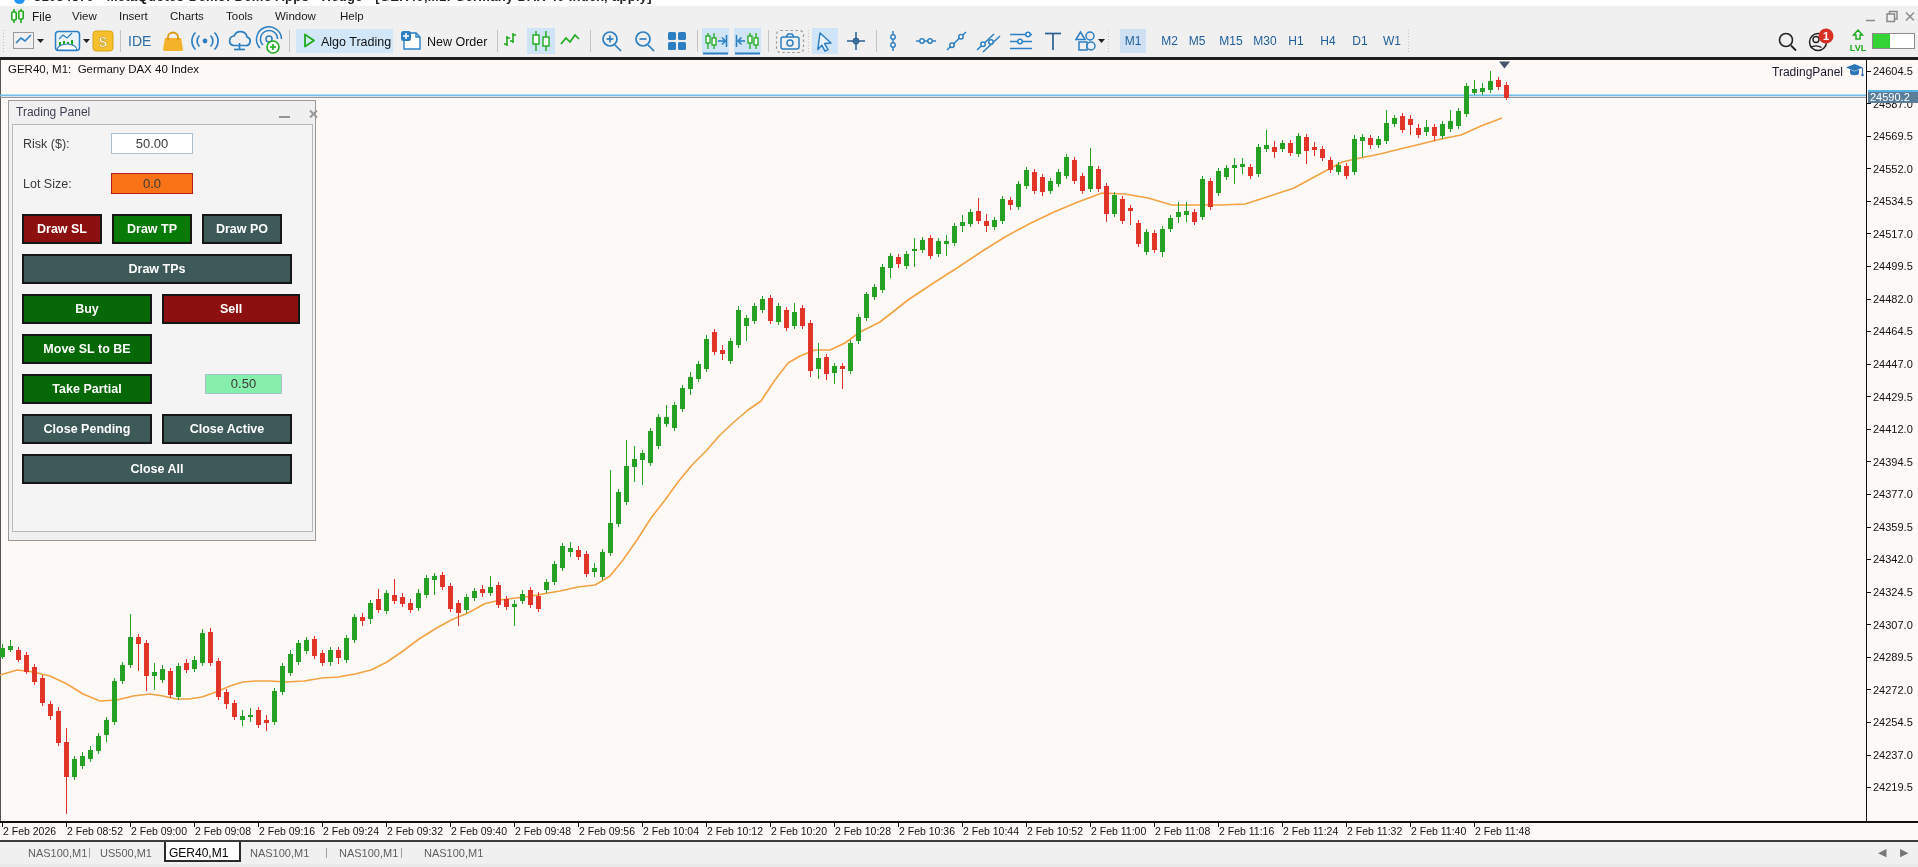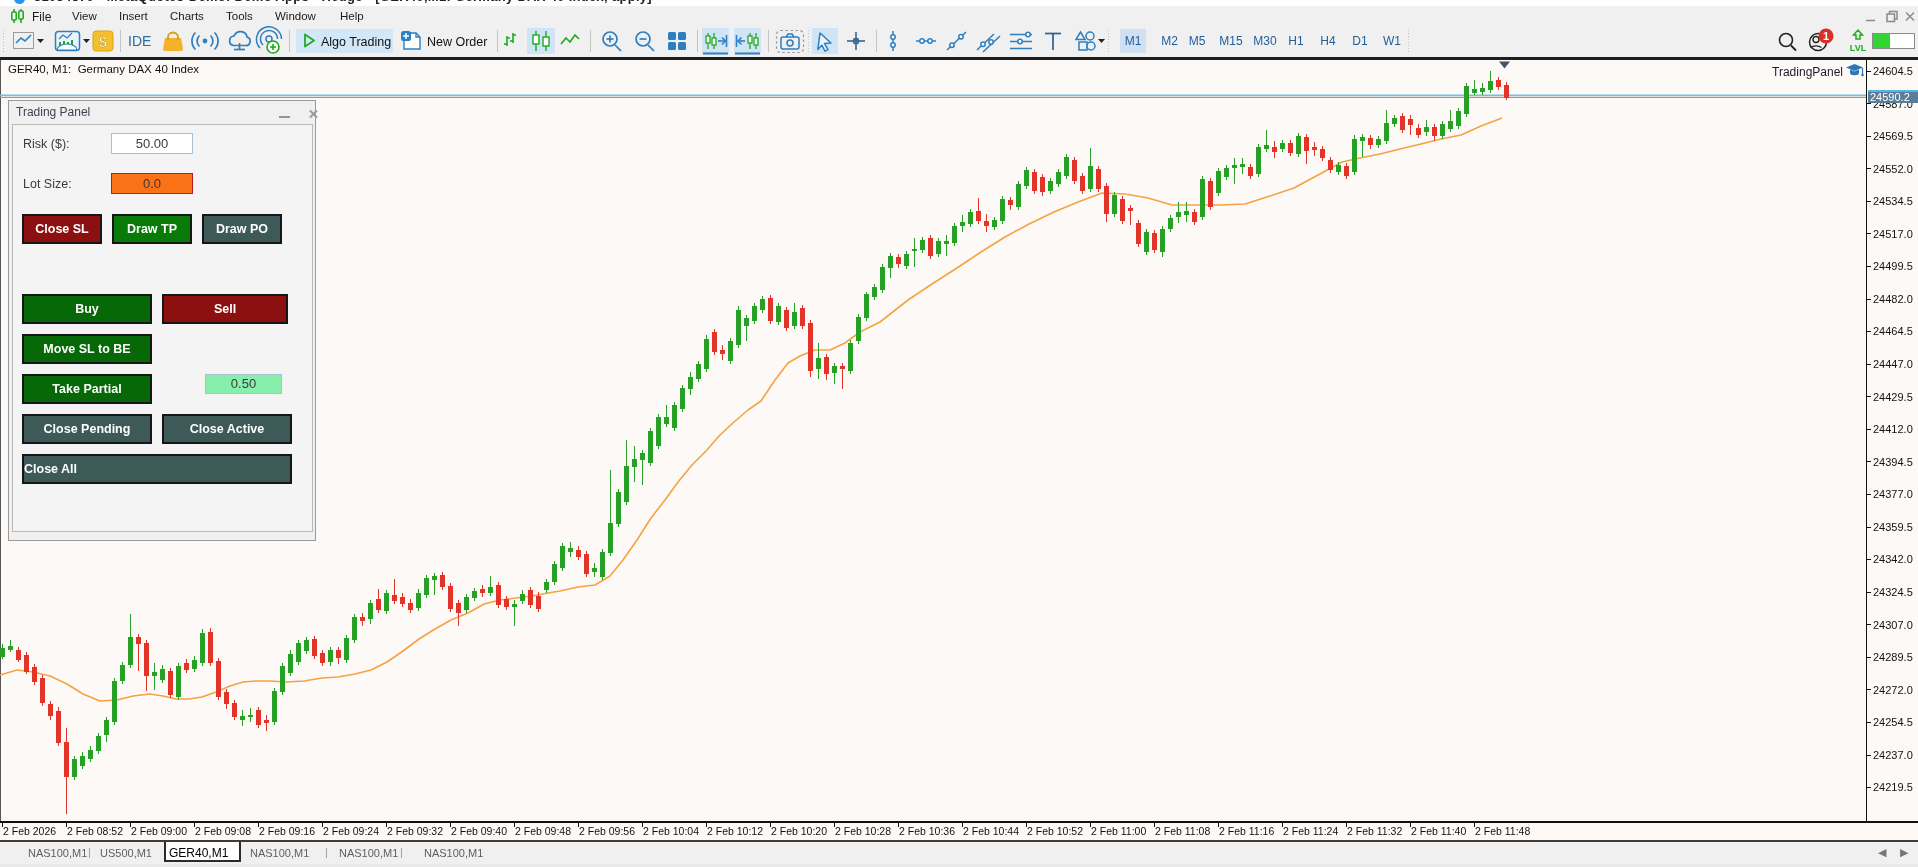--- a/index.html
+++ b/index.html
@@ -758,23 +758,24 @@
 <g stroke="#9a9a9a" stroke-width="2">
         <line x1="35" y1="5.5" x2="42" y2="12.5"></line>
         <line x1="42" y1="5.5" x2="35" y2="12.5"></line>
       </g>
 </svg>
 <div style="position:absolute;left:3px;top:23px;width:301px;height:408px;background:#f4f4f4;border:1px solid #b9b9b9;box-sizing:border-box"></div>
 <div style="position:absolute;left:14px;top:36px;font-size:12.5px;color:#3a3a3a">Risk ($):</div>
 <div style="position:absolute;left:102px;top:32px;width:82px;height:21px;background:#fff;border:1px solid #aabfd0;box-sizing:border-box;color:#3a3a3a;font-size:13px;line-height:19px;text-align:center">50.00</div>
 <div style="position:absolute;left:14px;top:76px;font-size:12.5px;color:#3a3a3a">Lot Size:</div>
 <div style="position:absolute;left:102px;top:72px;width:82px;height:21px;background:#f97316;border:1px solid #b91c1c;box-sizing:border-box;color:#3a3a3a;font-size:13px;line-height:19px;text-align:center">0.0</div>
-<div style="position:absolute;left:13px;top:113px;width:80px;height:30px;background:#8d1011;border:2px solid #161616;box-sizing:border-box;color:#fff;font-weight:bold;font-size:12.5px;line-height:26px;text-align:center">Close SL</div>
+<div style="position:absolute;left:13px;top:113px;width:80px;height:30px;background:#8d1011;border:2px solid #161616;box-sizing:border-box;color:#fff;font-weight:bold;font-size:12.5px;line-height:26px;text-align:center">Draw SL</div>
 <div style="position:absolute;left:103px;top:113px;width:80px;height:30px;background:#077a07;border:2px solid #161616;box-sizing:border-box;color:#fff;font-weight:bold;font-size:12.5px;line-height:26px;text-align:center">Draw TP</div>
 <div style="position:absolute;left:193px;top:113px;width:80px;height:30px;background:#3d5a58;border:2px solid #161616;box-sizing:border-box;color:#fff;font-weight:bold;font-size:12.5px;line-height:26px;text-align:center">Draw PO</div>
+<div style="position:absolute;left:13px;top:153px;width:270px;height:30px;background:#3d5a58;border:2px solid #161616;box-sizing:border-box;color:#fff;font-weight:bold;font-size:12.5px;line-height:26px;text-align:center">Draw TPs</div>
 <div style="position:absolute;left:13px;top:193px;width:130px;height:30px;background:#066806;border:2px solid #161616;box-sizing:border-box;color:#fff;font-weight:bold;font-size:12.5px;line-height:26px;text-align:center">Buy</div>
-<div style="position:absolute;left:153px;top:193px;width:126px;height:30px;background:#8d1011;border:2px solid #161616;box-sizing:border-box;color:#fff;font-weight:bold;font-size:12.5px;line-height:26px;text-align:center">Sell</div>
+<div style="position:absolute;left:153px;top:193px;width:138px;height:30px;background:#8d1011;border:2px solid #161616;box-sizing:border-box;color:#fff;font-weight:bold;font-size:12.5px;line-height:26px;text-align:center">Sell</div>
 <div style="position:absolute;left:13px;top:233px;width:130px;height:30px;background:#066806;border:2px solid #161616;box-sizing:border-box;color:#fff;font-weight:bold;font-size:12.5px;line-height:26px;text-align:center">Move SL to BE</div>
 <div style="position:absolute;left:13px;top:273px;width:130px;height:30px;background:#066806;border:2px solid #161616;box-sizing:border-box;color:#fff;font-weight:bold;font-size:12.5px;line-height:26px;text-align:center">Take Partial</div>
 <div style="position:absolute;left:196px;top:273px;width:77px;height:20px;background:#86efac;border:1px solid #aabfd0;box-sizing:border-box;color:#3a3a3a;font-size:13px;line-height:18px;text-align:center">0.50</div>
 <div style="position:absolute;left:13px;top:313px;width:130px;height:30px;background:#3d5a58;border:2px solid #161616;box-sizing:border-box;color:#fff;font-weight:bold;font-size:12.5px;line-height:26px;text-align:center">Close Pending</div>
 <div style="position:absolute;left:153px;top:313px;width:130px;height:30px;background:#3d5a58;border:2px solid #161616;box-sizing:border-box;color:#fff;font-weight:bold;font-size:12.5px;line-height:26px;text-align:center">Close Active</div>
-<div style="position:absolute;left:13px;top:353px;width:270px;height:30px;background:#3d5a58;border:2px solid #161616;box-sizing:border-box;color:#fff;font-weight:bold;font-size:12.5px;line-height:26px;">Close All</div>
+<div style="position:absolute;left:13px;top:353px;width:270px;height:30px;background:#3d5a58;border:2px solid #161616;box-sizing:border-box;color:#fff;font-weight:bold;font-size:12.5px;line-height:26px;text-align:center">Close All</div>
 </div>
 </body></html>

